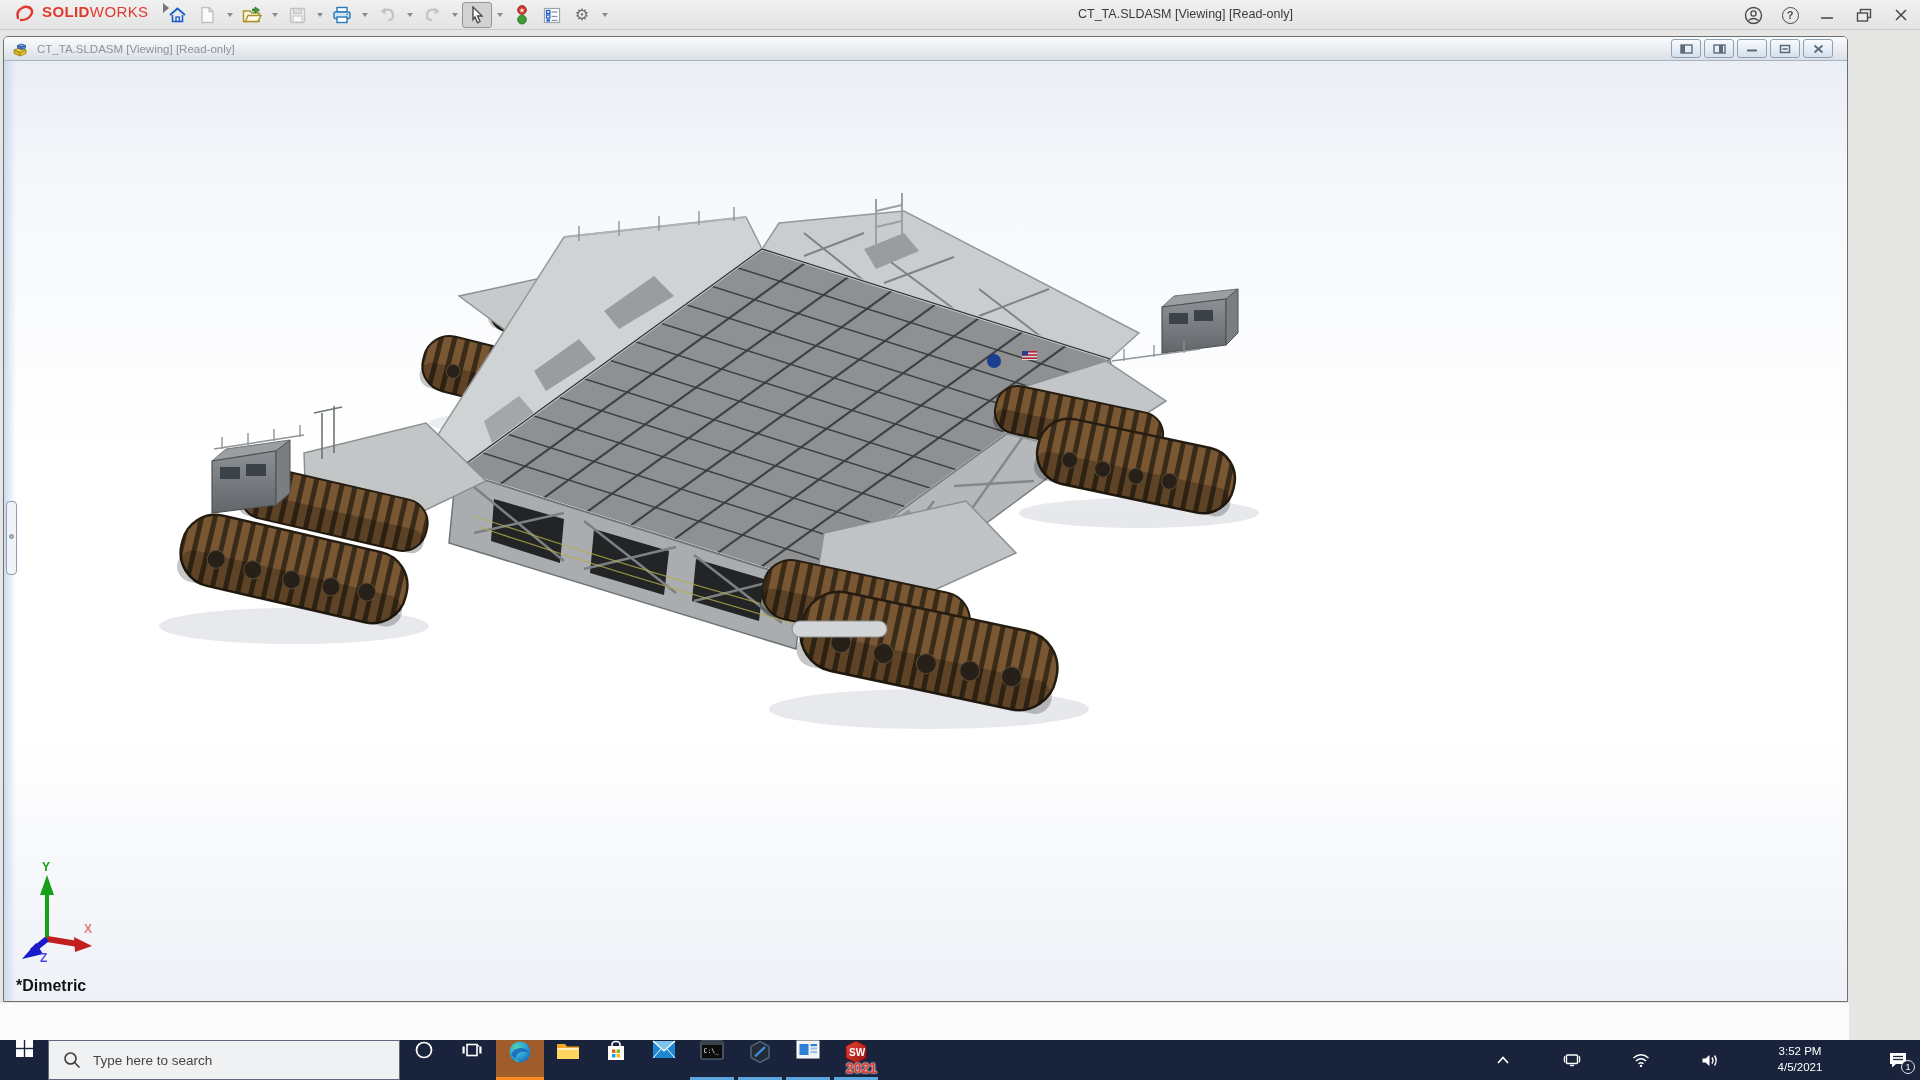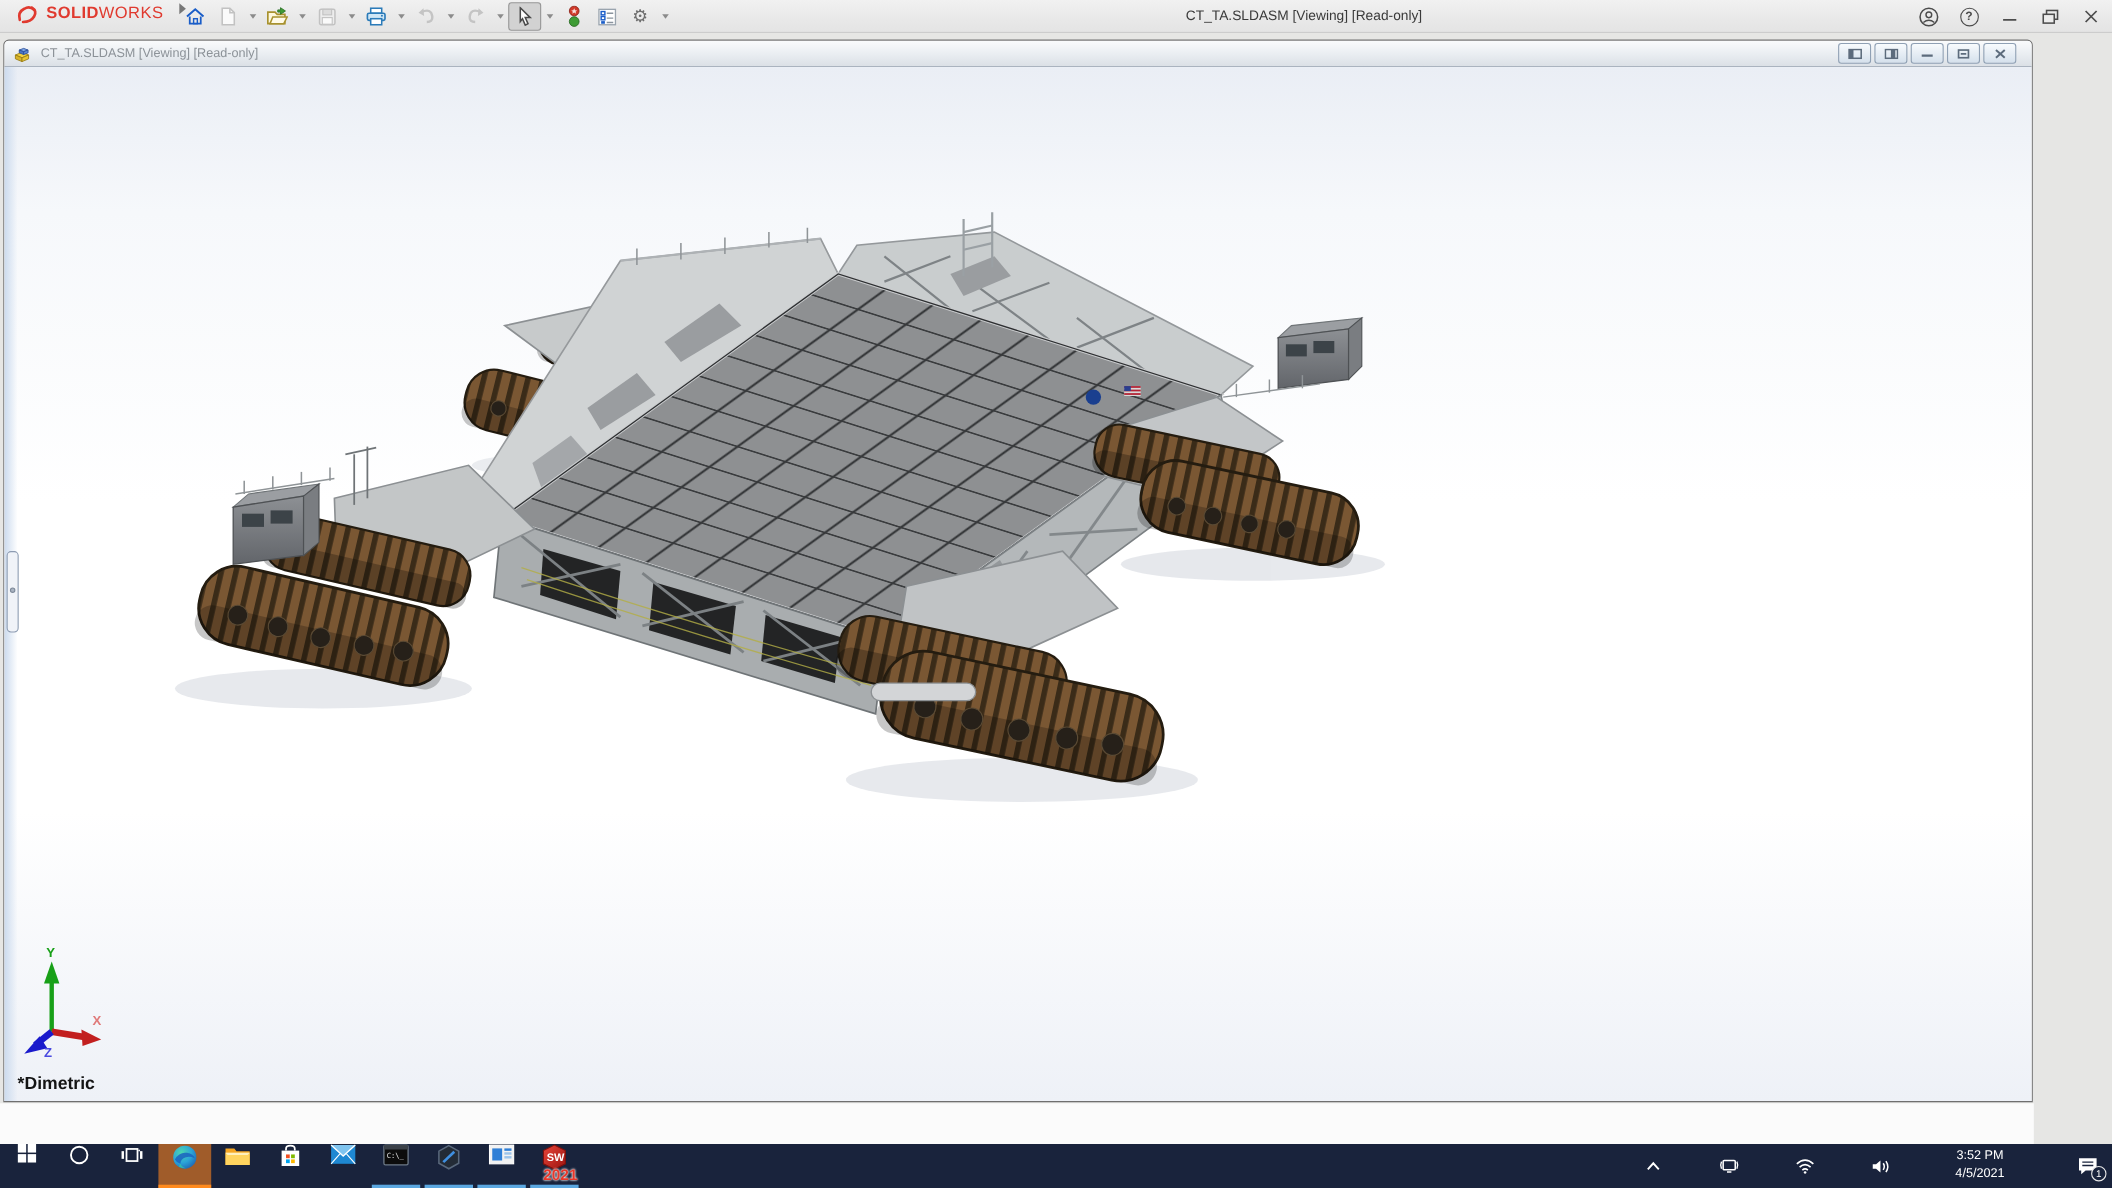--- a/index.html
+++ b/index.html
@@ -540,20 +540,27 @@
   <footer id="taskbar">
     <div class="tb-tile">
       <svg width="17" height="17" viewBox="0 0 17 17">
         <rect x="0" y="0" width="7.8" height="7.8" fill="#ffffff"></rect>
         <rect x="9.2" y="0" width="7.8" height="7.8" fill="#ffffff"></rect>
         <rect x="0" y="9.2" width="7.8" height="7.8" fill="#ffffff"></rect>
         <rect x="9.2" y="9.2" width="7.8" height="7.8" fill="#ffffff"></rect>
       </svg>
     </div>
 
+    <div id="search-box">
+      <svg id="search-glyph" width="18" height="18" viewBox="0 0 18 18">
+        <circle cx="7.5" cy="7.5" r="5.5" fill="none" stroke="#3c3c3c" stroke-width="1.6"></circle>
+        <line x1="11.8" y1="11.8" x2="16.5" y2="16.5" stroke="#3c3c3c" stroke-width="1.6"></line>
+      </svg>
+      <input id="search-input" type="text" placeholder="Type here to search" style="">
+    </div>
 
     <div class="tb-tile">
       <svg width="20" height="20" viewBox="0 0 20 20">
         <circle cx="10" cy="10" r="7.5" fill="none" stroke="#ffffff" stroke-width="1.7"></circle>
       </svg>
     </div>
     <div class="tb-tile">
       <svg width="20" height="20" viewBox="0 0 20 20">
         <rect x="5" y="4.5" width="10" height="11" fill="none" stroke="#ffffff" stroke-width="1.6"></rect>
         <rect x="0.5" y="6.5" width="2.2" height="7" fill="#ffffff"></rect>

